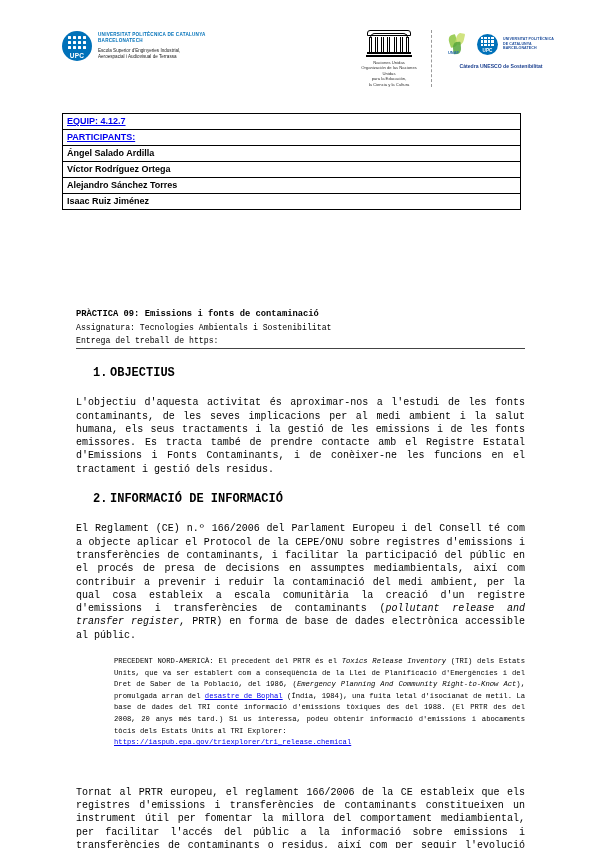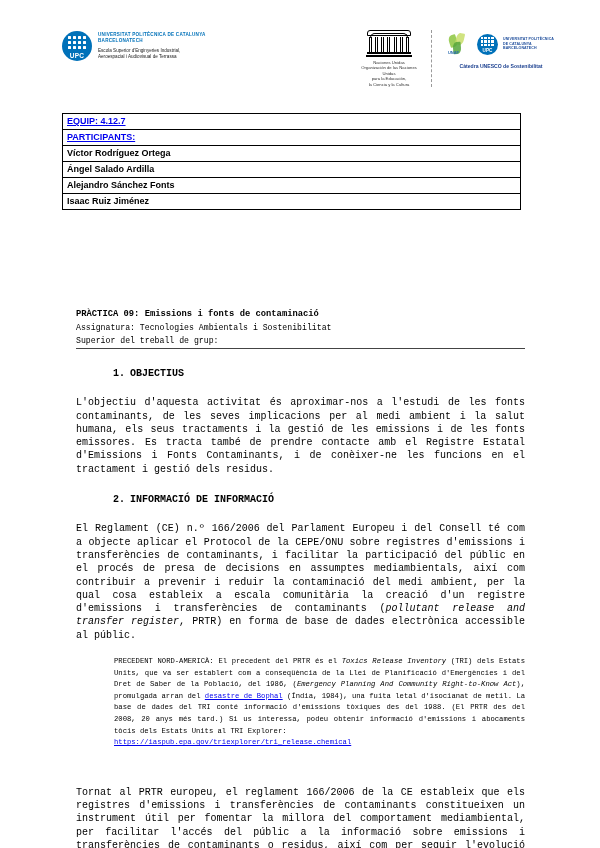--- a/index.html
+++ b/index.html
@@ -278,22 +278,22 @@
     line-height: 13px;
   }
   .prac-sub { font-size: 8.2px; line-height: 13px; }
   .rule {
     border-bottom: 1.6px solid #444444;
     margin-top: 1px;
     margin-bottom: 18px;
   }
   .sec-head {
     font-weight: bold;
-    font-size: 10px;
-    margin-left: 37px;
+    font-size: 12px;
+    margin-left: 17px;
     margin-bottom: 16px;
   }
   .sec-head .num {
     display: inline-block;
     width: 17px;
   }
   p.para {
     margin: 0 0 17px 0;
     text-align: justify;
     font-size: 10px;
@@ -418,39 +418,39 @@
 
   <table class="team-table">
     <tbody>
       <tr>
         <td class="hl">EQUIP: 4.12.7</td>
       </tr>
       <tr>
         <td class="hl">PARTICIPANTS:</td>
       </tr>
       <tr>
+        <td>Ángel Salado Ardilla</td>
+      </tr>
+      <tr>
         <td>Víctor Rodríguez Ortega</td>
       </tr>
       <tr>
-        <td>Ángel Salado Ardilla</td>
-      </tr>
-      <tr>
-        <td>Alejandro Sánchez Fonts</td>
+        <td>Alejandro Sánchez Torres</td>
       </tr>
       <tr>
         <td>Isaac Ruiz Jiménez</td>
       </tr>
     </tbody>
   </table>
 
   <div class="doc">
 
     <div class="prac-title">PRÀCTICA 09: Emissions i fonts de contaminació</div>
     <div class="prac-sub">Assignatura: Tecnologies Ambientals i Sostenibilitat</div>
-    <div class="prac-sub">Superior del treball de grup:</div>
+    <div class="prac-sub">Entrega del treball de https:</div>
     <div class="rule"></div>
 
     <div class="sec-head">
       <span class="num">1.</span><span>OBJECTIUS</span>
     </div>
 
     <p class="para">L'objectiu d'aquesta activitat és aproximar-nos a l'estudi de les fonts contaminants, de les seves implicacions per al medi ambient i la salut humana, els seus tractaments i la gestió de les emissions i de les fonts emissores. Es tracta també de prendre contacte amb el Registre Estatal d'Emissions i Fonts Contaminants, i de conèixer-ne les funcions en el tractament i gestió dels residus.</p>
 
     <div class="sec-head">
       <span class="num">2.</span><span>INFORMACIÓ DE INFORMACIÓ</span>

